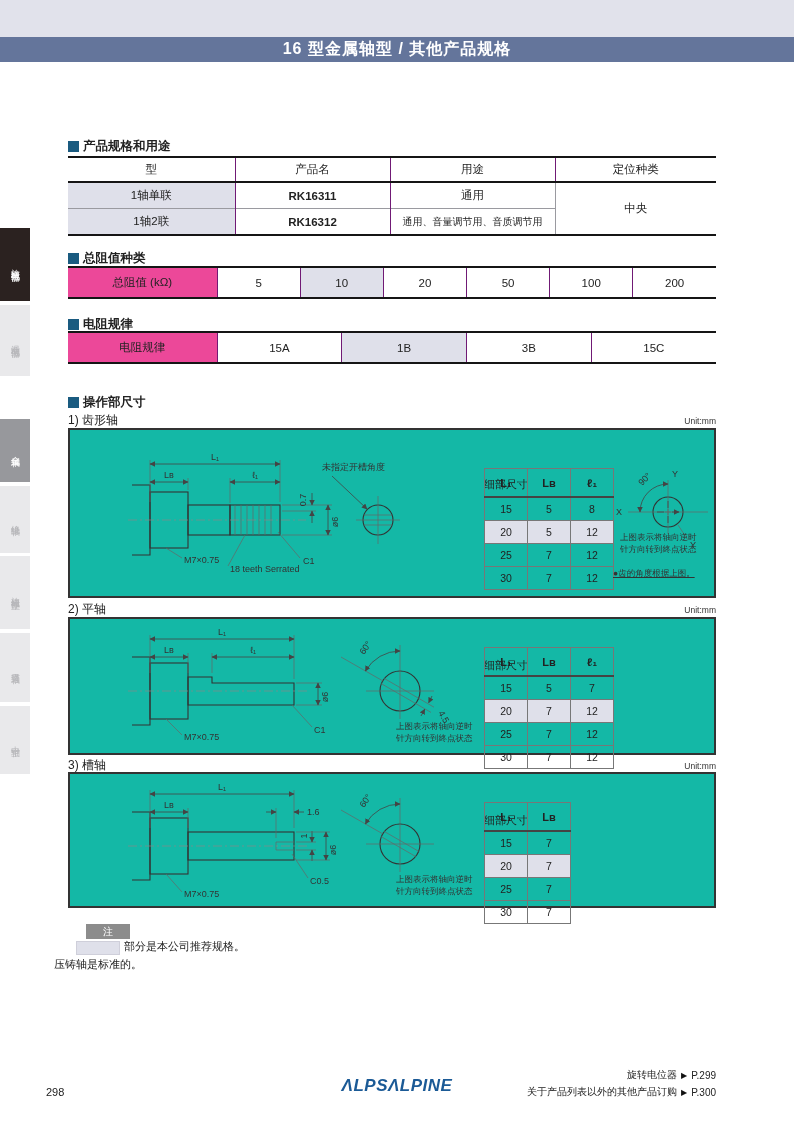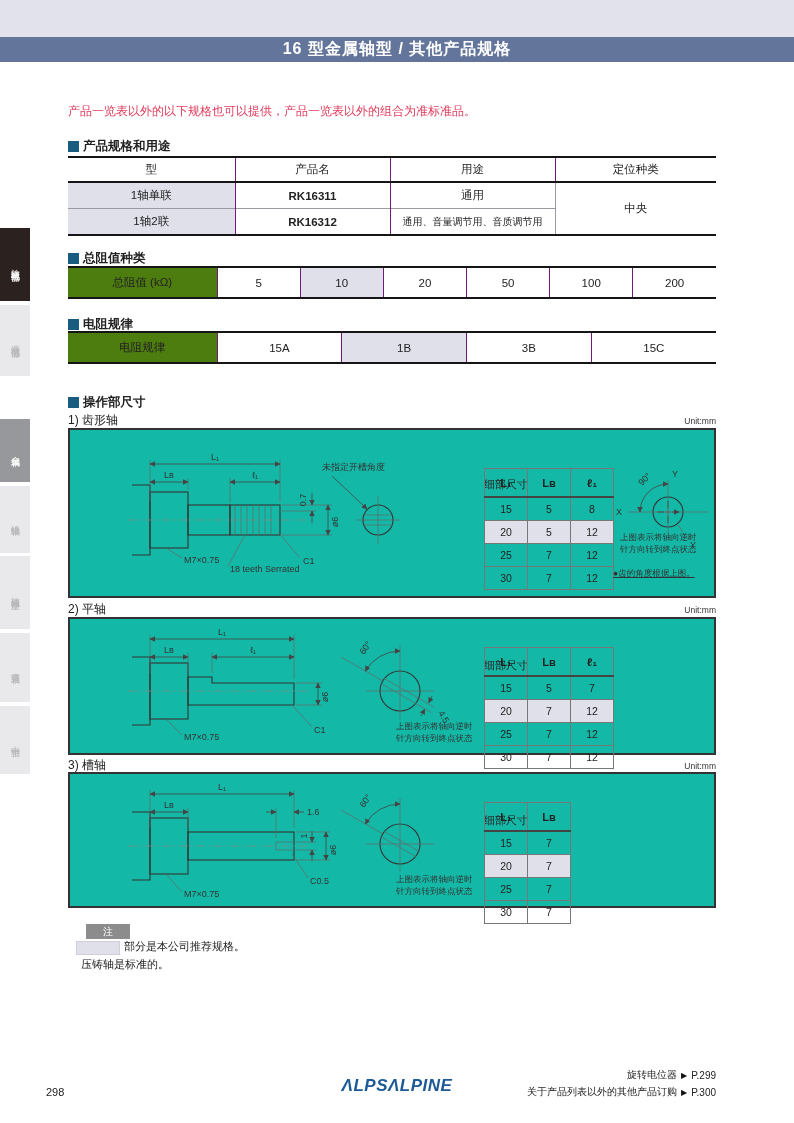--- a/index.html
+++ b/index.html
@@ -14,21 +14,21 @@
   
   .sec-h{display:flex;align-items:center;gap:4px;font-weight:bold;font-size:12.5px;color:#222;}
   .bullet{width:11px;height:11px;background:#1a5b80;flex:0 0 auto;}
   
   table.t{border-collapse:collapse;table-layout:fixed;width:648px;border-top:2px solid #151515;border-bottom:2px solid #151515;}
   .t td{border-left:1px solid #701a75;height:25px;text-align:center;vertical-align:middle;font-size:11.5px;color:#222;padding:0 2px;}
   .t td:first-child{border-left:0;}
   .t tr+tr td{border-top:1px solid #9a9aa0;}
   .t tr.hd td{border-bottom:2px solid #151515;height:23px;font-size:11.5px;}
   .t td.lav{background:#dfe0ea;}
-  .t td.lbl{background:#4d7c0f;}
+  .t td.lbl{background:#ec4899;}
   .t td.b{font-weight:bold;}
   .t td.small{font-size:10px;}
   
   .shaft-name{font-size:12px;color:#222;}
   .unit{font-size:8.5px;color:#333;}
   .box{border:2px solid #333;background:#14b8a6;}
   svg text{font-family:"Liberation Sans","DejaVu Sans",sans-serif;fill:#333;font-size:9px;}
   svg .dim{stroke:#444;stroke-width:0.8;fill:none;}
   svg .out{stroke:#333;stroke-width:1.1;fill:none;}
   svg .thin{stroke:#666;stroke-width:0.7;fill:none;}
@@ -84,21 +84,20 @@
   <div class="abs tab idle" style="top:556px;height:73px;">
       <span>旋钮操作型</span>
     </div>
   <div class="abs tab idle" style="top:633px;height:69px;">
       <span>贯通轴</span>
     </div>
   <div class="abs tab idle" style="top:706px;height:68px;">
       <span>中空轴</span>
     </div>
 
-  <div class="abs intro">产品一览表以外的以下规格也可以提供，产品一览表以外的组合为准标准品。</div>
 
   <div class="abs sec-h" style="left:68px;top:138px;">
     <span class="bullet"></span>
     <span>产品规格和用途</span>
   </div>
   <table class="t abs" style="left:68px;top:156px;">
     <colgroup>
         <col style="width:167px">
         <col style="width:155px">
         <col style="width:165px">
@@ -405,21 +404,21 @@
       </table>
     <div class="abs note-s" style="left:326px;top:100px;width:100px;">
       <div>上图表示将轴向逆时</div>
       <div>针方向转到终点状态</div>
     </div>
   </div>
 
   <div class="abs note-label">注</div>
   <div class="abs swatch"></div>
   <div class="abs note-line" style="left:124px;top:939px;font-family:Liberation Mono, monospace;">部分是本公司推荐规格。</div>
-  <div class="abs note-line" style="left:81px;top:957px;font-family:Liberation Serif, serif;">压铸轴是标准的。</div>
+  <div class="abs note-line" style="left:54px;top:957px;font-family:Liberation Serif, serif;">压铸轴是标准的。</div>
 
   <div class="abs pgnum">298</div>
   <div class="abs logo">ΛLPSΛLPINE</div>
   <div class="abs flink" style="top:1068px;left:300px;width:416px;">
     <span>旋转电位器</span>
     <span class="tri">▶</span>
     <span>P.299</span>
   </div>
   <div class="abs flink" style="top:1085px;left:300px;width:416px;">
     <span>关于产品列表以外的其他产品订购</span>

